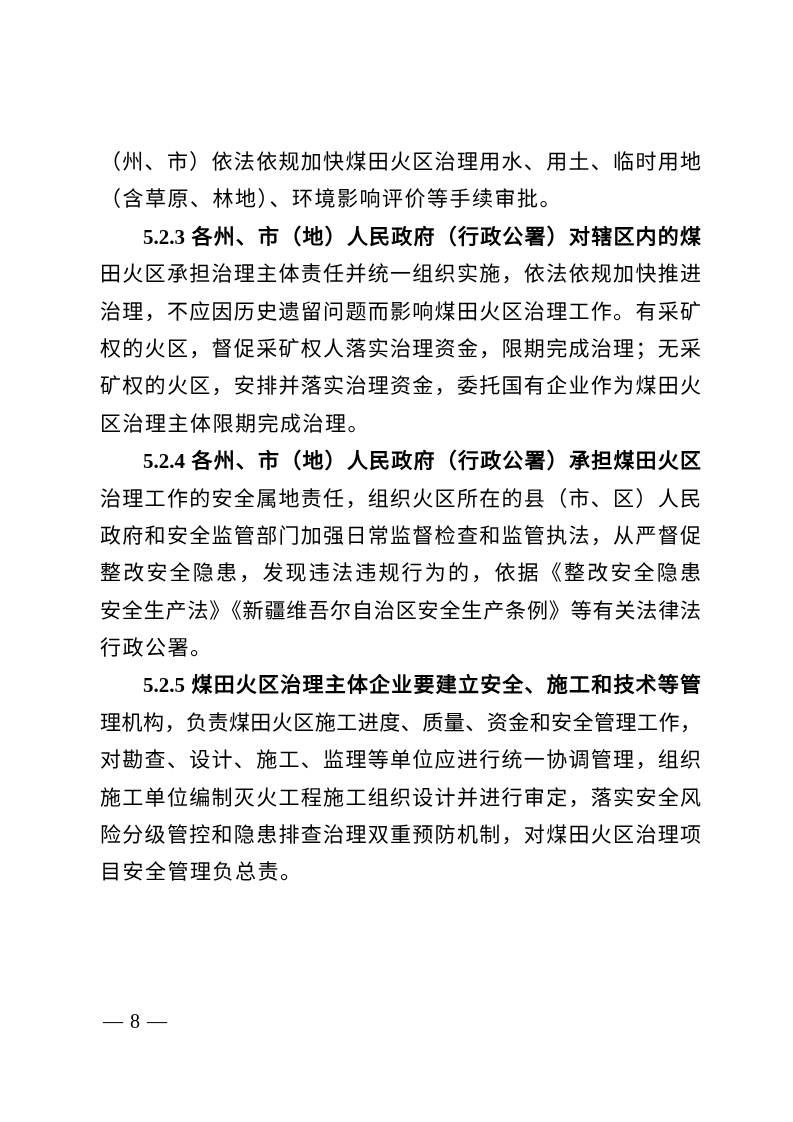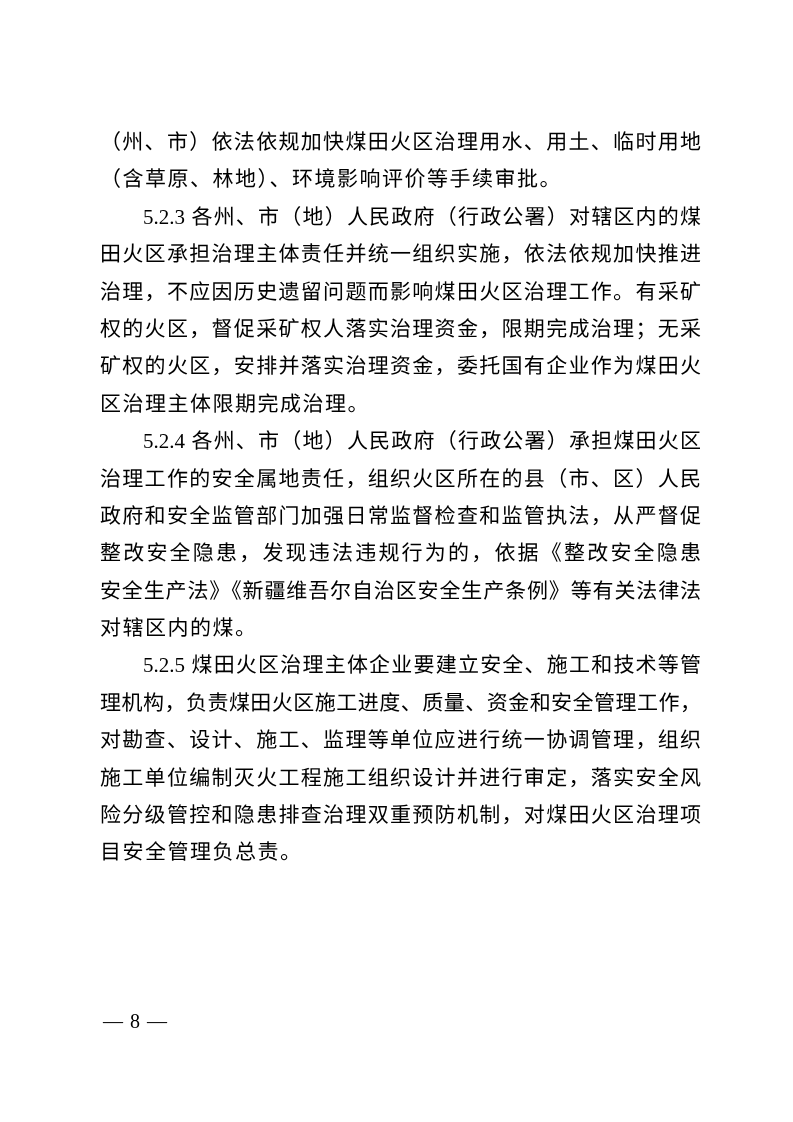--- a/index.html
+++ b/index.html
@@ -12,39 +12,40 @@
     width: 793px;
     height: 1122px;
     background: #ffffff;
     overflow: hidden;
     font-family: "Liberation Serif", "DejaVu Serif", serif;
     color: #000000;
   }
   .doc-body {
     position: absolute;
     left: 100px;
-    top: 124px;
+    top: 144px;
     width: 601px;
   }
   .paragraph {
     margin: 0;
     padding: 0;
   }
   .line {
     font-size: 21px;
     line-height: 37.4px;
     height: 37.4px;
     text-align: justify;
     text-align-last: justify;
     text-justify: inter-character;
     overflow: hidden;
     white-space: nowrap;
   }
   .line.indent {
     text-indent: 43px;
+    font-weight: bold;
   }
   .line.last {
     text-align: right;
     text-align-last: left;
     letter-spacing: 1.5px;
   }
   .footer {
     position: absolute;
     left: 103px;
     top: 1007px;
@@ -70,21 +71,21 @@
         <div class="line">权的火区，督促采矿权人落实治理资金，限期完成治理；无采</div>
         <div class="line">矿权的火区，安排并落实治理资金，委托国有企业作为煤田火</div>
         <div class="line last">区治理主体限期完成治理。</div>
       </div>
       <div class="paragraph">
         <div class="line indent">5.2.4 各州、市（地）人民政府（行政公署）承担煤田火区</div>
         <div class="line">治理工作的安全属地责任，组织火区所在的县（市、区）人民</div>
         <div class="line">政府和安全监管部门加强日常监督检查和监管执法，从严督促</div>
         <div class="line">整改安全隐患，发现违法违规行为的，依据《整改安全隐患</div>
         <div class="line">安全生产法》《新疆维吾尔自治区安全生产条例》等有关法律法</div>
-        <div class="line last">对辖区内的煤。</div>
+        <div class="line last">行政公署。</div>
       </div>
       <div class="paragraph">
         <div class="line indent">5.2.5 煤田火区治理主体企业要建立安全、施工和技术等管</div>
         <div class="line">理机构，负责煤田火区施工进度、质量、资金和安全管理工作，</div>
         <div class="line">对勘查、设计、施工、监理等单位应进行统一协调管理，组织</div>
         <div class="line">施工单位编制灭火工程施工组织设计并进行审定，落实安全风</div>
         <div class="line">险分级管控和隐患排查治理双重预防机制，对煤田火区治理项</div>
         <div class="line last">目安全管理负总责。</div>
       </div>
     </div>

